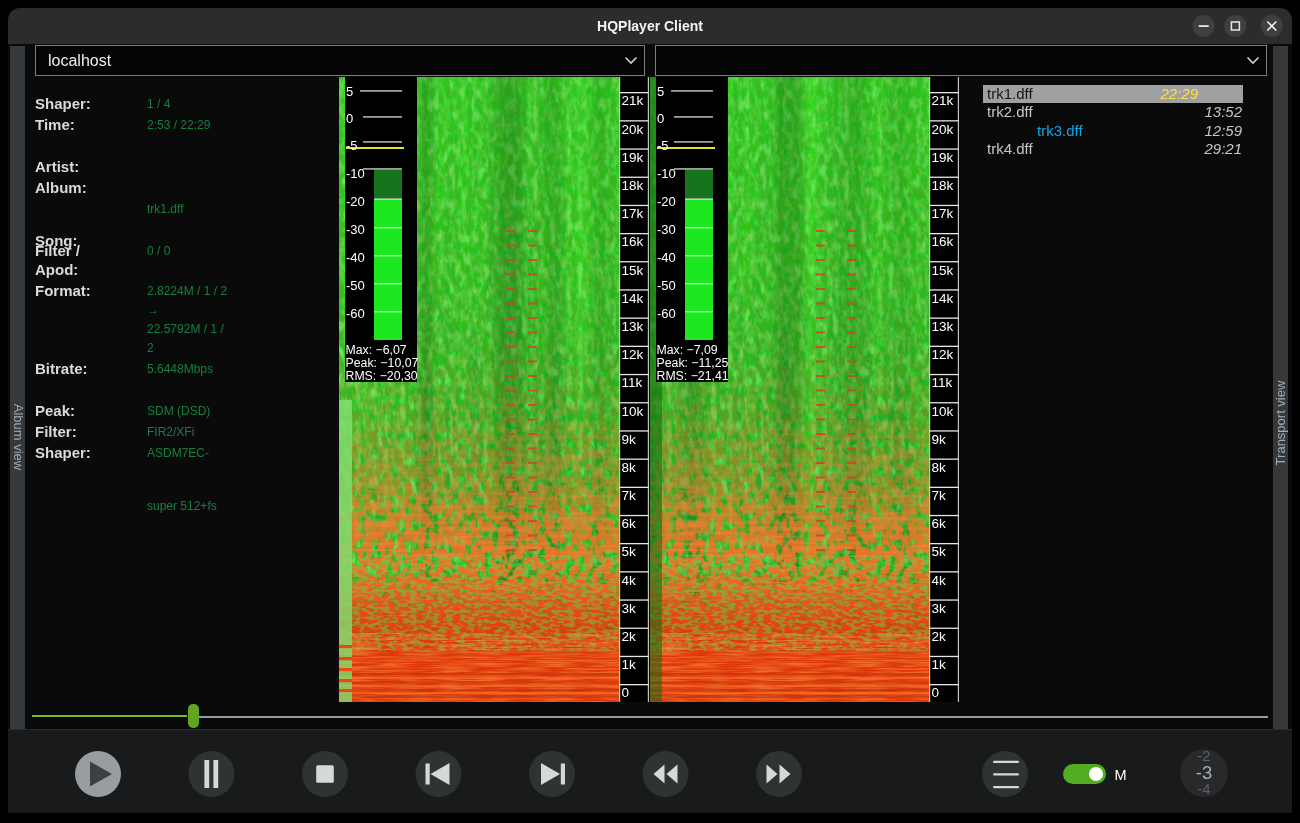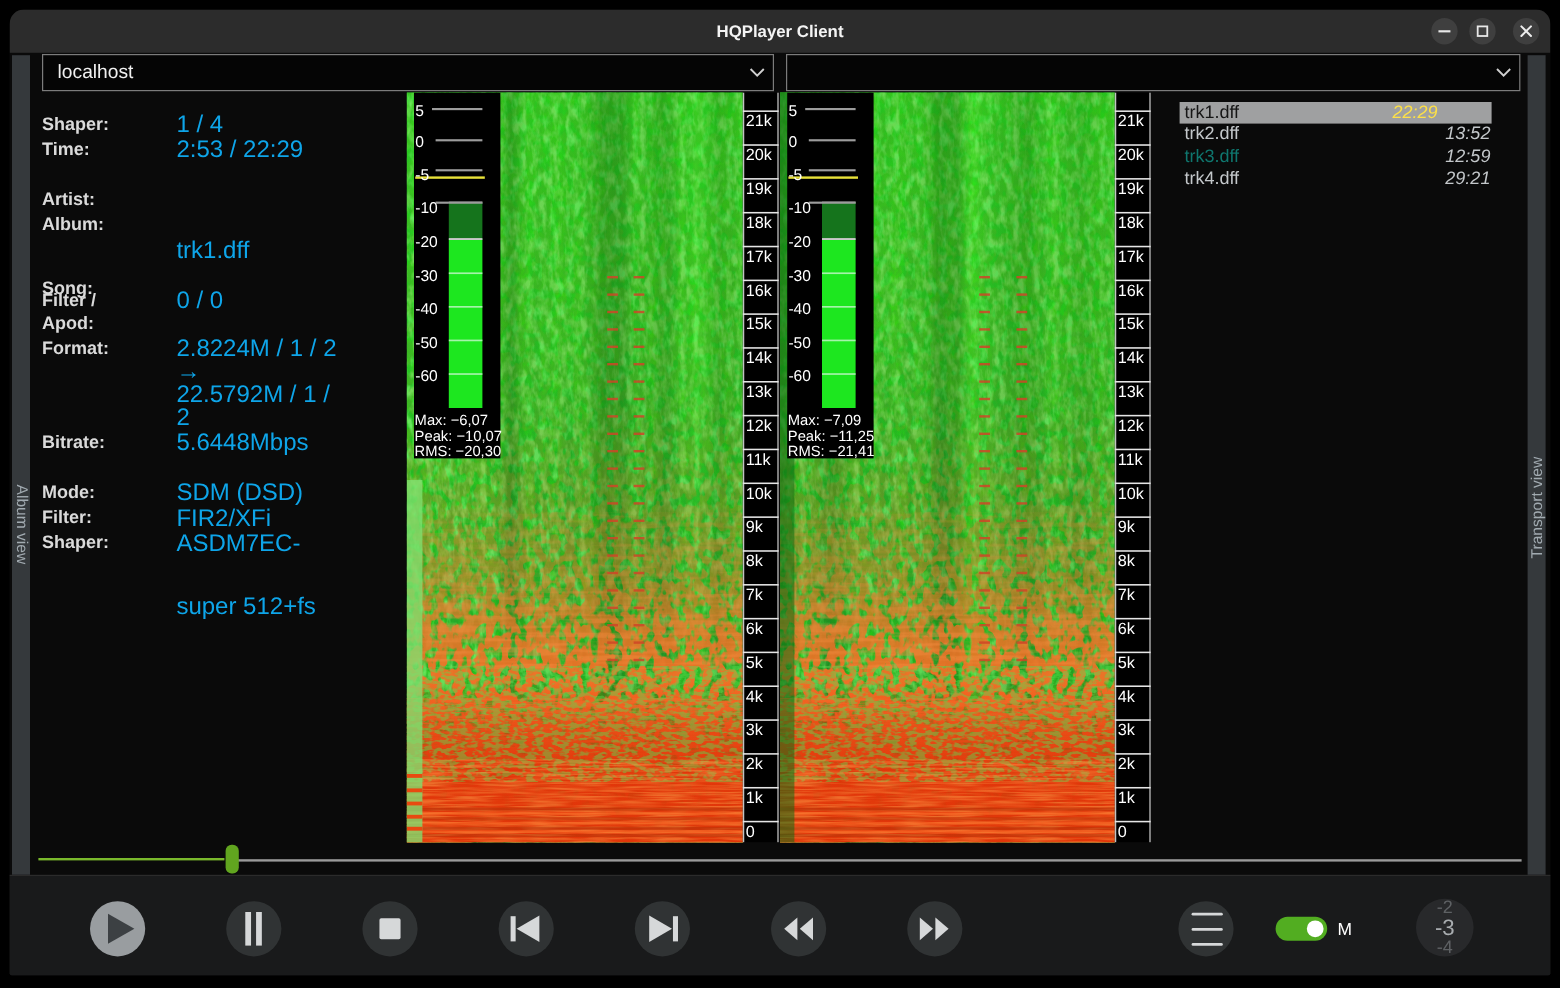--- a/index.html
+++ b/index.html
@@ -4,21 +4,21 @@
 html,body{margin:0;padding:0;background:#000;width:1300px;height:823px;overflow:hidden;}
 *{box-sizing:border-box;font-family:"Liberation Sans",sans-serif;}
 #win{position:absolute;left:8px;top:8px;width:1284px;height:805px;
   background:#0a0a0a;border-radius:12px 12px 2px 2px;overflow:hidden;}
 .abs{position:absolute;}
 #titlebar{left:0;top:0;width:1284px;height:36px;background:#2c2c2c;}
 #title{left:0;top:0;width:1284px;height:36px;line-height:37px;text-align:center;
   color:#f4f4f4;font-size:14px;font-weight:bold;}
 .combo{height:31px;background:#050505;border:1px solid #7c7c7c;}
 .lab{color:#dadada;font-weight:bold;font-size:15px;white-space:nowrap;}
-.val{color:#0ea5e9;font-size:20px;white-space:nowrap;}
+.val{color:#15803d;font-size:12px;white-space:nowrap;}
 .pl{font-size:15px;white-space:nowrap;}
 .tabstrip{width:15px;background:#35393c;}
 .tabtxt{color:#a2abb1;font-size:13px;white-space:nowrap;}
 </style></head><body>
 <div id="win">
 <div class="abs" id="titlebar"></div>
 <div class="abs" id="title">HQPlayer Client</div>
 
 <svg class="abs" style="left:1180px;top:0px" width="100px" height="36px" viewBox="0 0 100 36">
 <circle cx="15.7" cy="18" r="11" fill="#3f3f3f"></circle>
@@ -52,33 +52,33 @@
 <div class="abs lab" style="left:27px;top:233px;height:20px;line-height:20px;">Filter /</div>
 <div class="abs val" style="left:139px;top:233px;height:20px;line-height:20px;">0 / 0</div>
 <div class="abs lab" style="left:27px;top:252px;height:20px;line-height:20px;">Apod:</div>
 <div class="abs lab" style="left:27px;top:273px;height:20px;line-height:20px;">Format:</div>
 <div class="abs val" style="left:139px;top:273px;height:20px;line-height:20px;">2.8224M / 1 / 2</div>
 <div class="abs val" style="left:139px;top:292px;height:20px;line-height:20px;">→</div>
 <div class="abs val" style="left:139px;top:311px;height:20px;line-height:20px;">22.5792M / 1 /</div>
 <div class="abs val" style="left:139px;top:330px;height:20px;line-height:20px;">2</div>
 <div class="abs lab" style="left:27px;top:351px;height:20px;line-height:20px;">Bitrate:</div>
 <div class="abs val" style="left:139px;top:351px;height:20px;line-height:20px;">5.6448Mbps</div>
-<div class="abs lab" style="left:27px;top:393px;height:20px;line-height:20px;">Mode:</div>
+<div class="abs lab" style="left:27px;top:393px;height:20px;line-height:20px;">Peak:</div>
 <div class="abs val" style="left:139px;top:393px;height:20px;line-height:20px;">SDM (DSD)</div>
 <div class="abs lab" style="left:27px;top:414px;height:20px;line-height:20px;">Filter:</div>
 <div class="abs val" style="left:139px;top:414px;height:20px;line-height:20px;">FIR2/XFi</div>
 <div class="abs lab" style="left:27px;top:435px;height:20px;line-height:20px;">Shaper:</div>
 <div class="abs val" style="left:139px;top:435px;height:20px;line-height:20px;">ASDM7EC-</div>
 <div class="abs val" style="left:139px;top:454px;height:20px;line-height:20px;margin-top:34px;">super 512+fs</div>
 <div class="abs" style="left:975px;top:77px;width:260px;height:18px;background:#9fa0a1;"></div>
 <div class="abs pl" style="left:979px;top:76px;height:19px;line-height:19px;color:#161616;">trk1.dff</div>
 <div class="abs pl" style="left:1120px;top:76px;width:70px;height:19px;line-height:19px;color:#fde047;font-style:italic;text-align:right;">22:29</div>
 <div class="abs pl" style="left:979px;top:94px;height:19px;line-height:19px;color:#c3c7ca;">trk2.dff</div>
 <div class="abs pl" style="left:1164px;top:94px;width:70px;height:19px;line-height:19px;color:#c3c7ca;font-style:italic;text-align:right;">13:52</div>
-<div class="abs pl" style="left:979px;top:113px;height:19px;line-height:19px;color:#0f766e;">trk3.dff</div>
+<div class="abs pl" style="left:1029px;top:113px;height:19px;line-height:19px;color:#0ea5e9;">trk3.dff</div>
 <div class="abs pl" style="left:1164px;top:113px;width:70px;height:19px;line-height:19px;color:#c3c7ca;font-style:italic;text-align:right;">12:59</div>
 <div class="abs pl" style="left:979px;top:131px;height:19px;line-height:19px;color:#c3c7ca;">trk4.dff</div>
 <div class="abs pl" style="left:1164px;top:131px;width:70px;height:19px;line-height:19px;color:#c3c7ca;font-style:italic;text-align:right;">29:21</div>
 
 <svg width="0" height="0" style="position:absolute">
 <defs>
 <linearGradient id="redmask" x1="0" y1="0" x2="0" y2="1">
   <stop offset="0" stop-color="#fff" stop-opacity="0.06"></stop>
   <stop offset="0.42" stop-color="#fff" stop-opacity="0.1"></stop>
   <stop offset="0.55" stop-color="#fff" stop-opacity="0.26"></stop>

